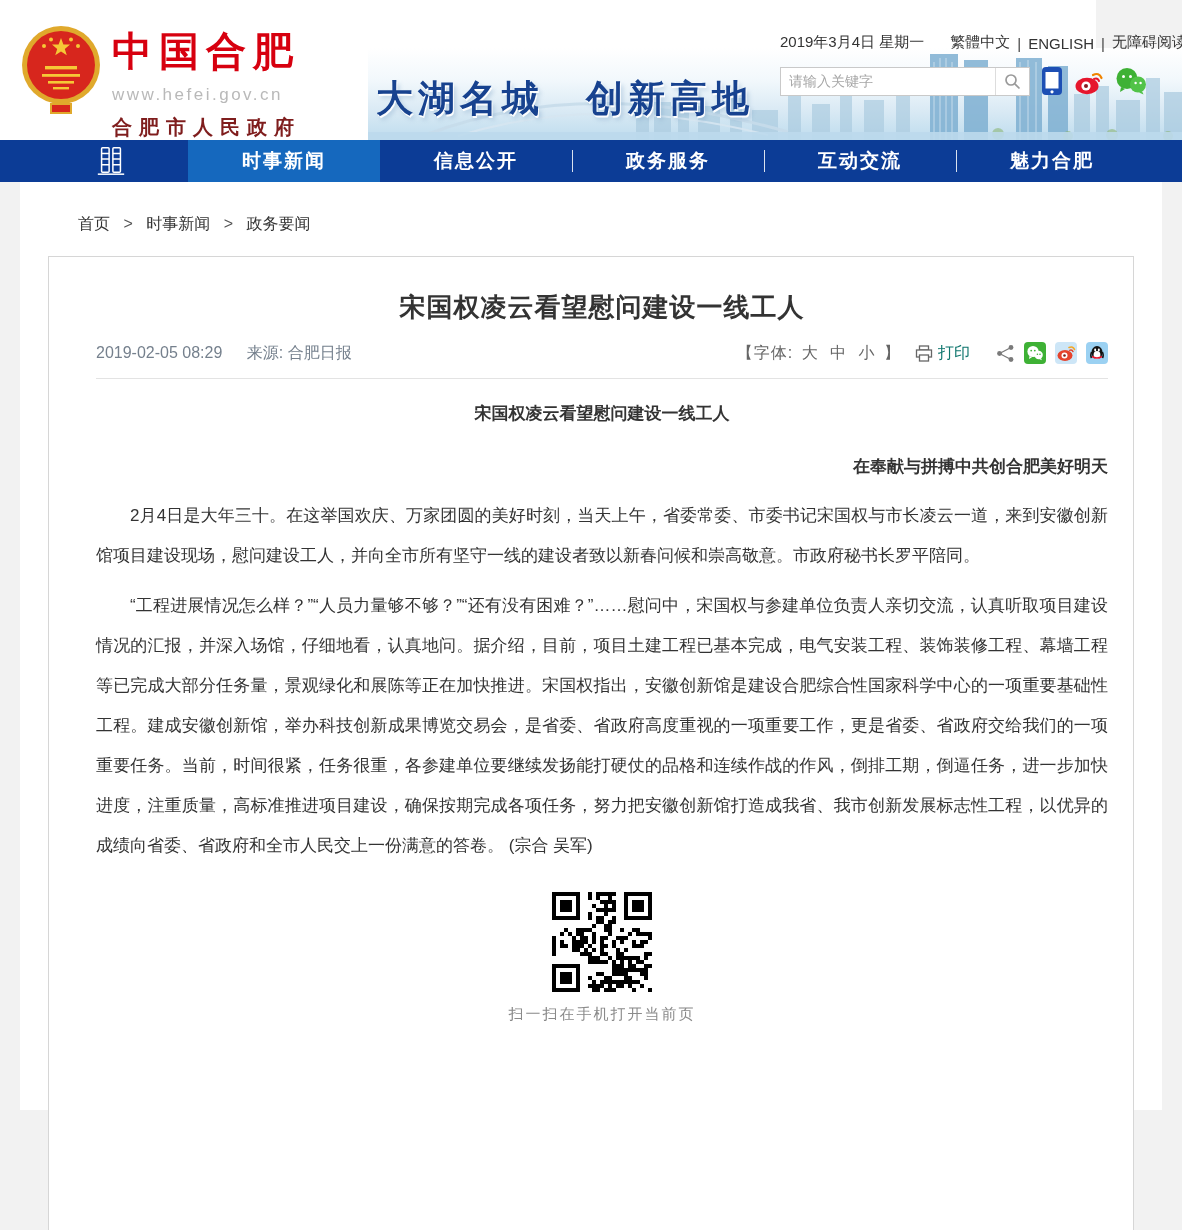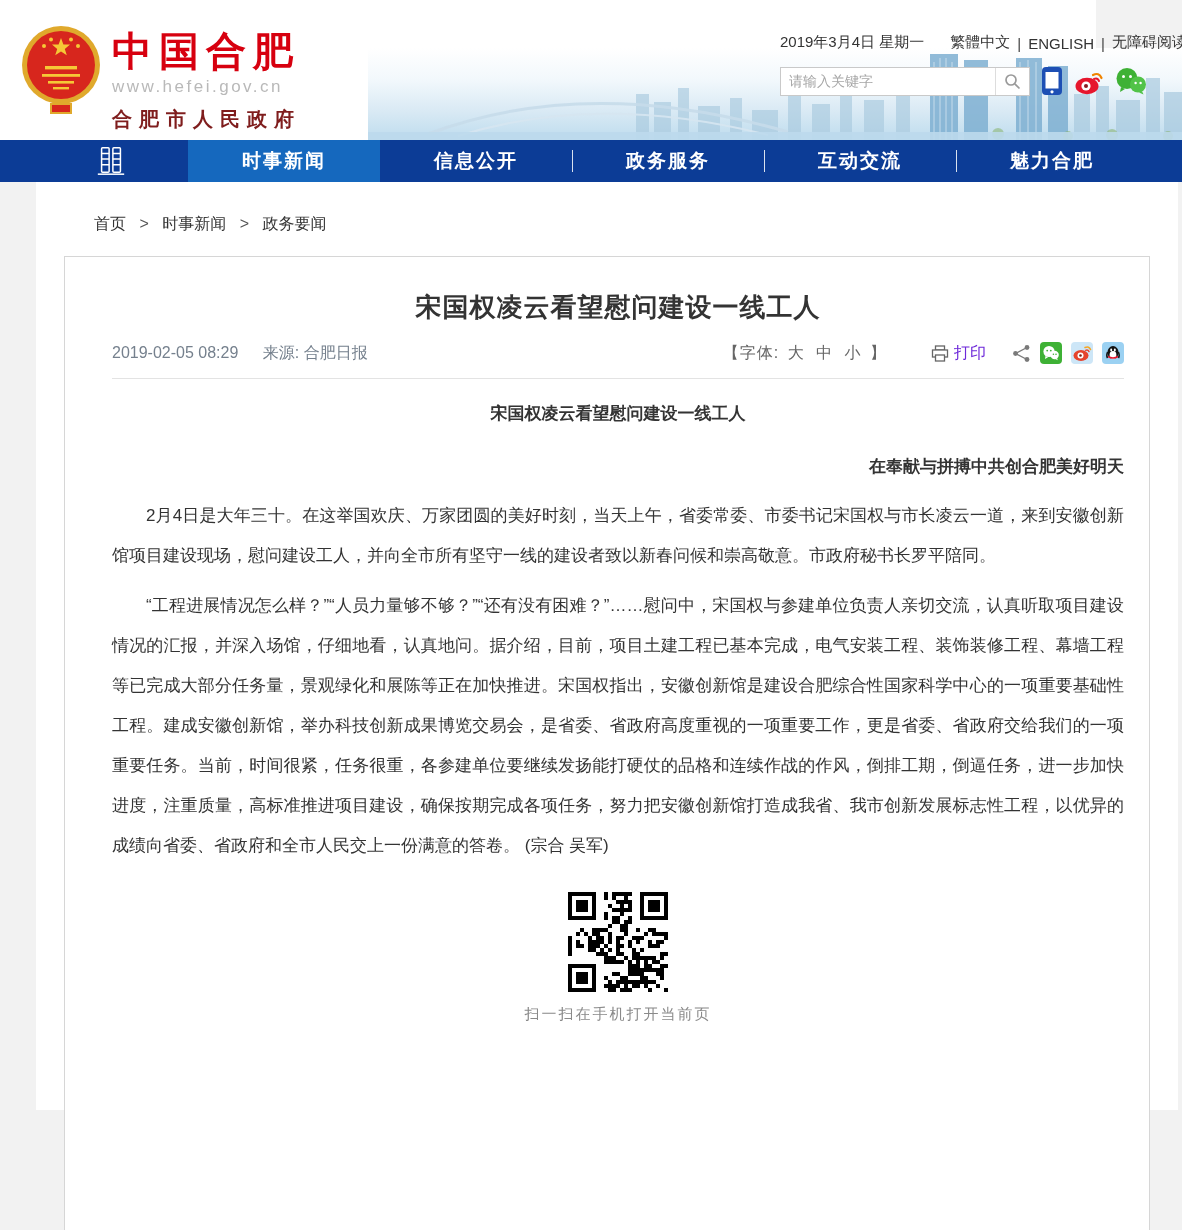--- a/index.html
+++ b/index.html
@@ -9,21 +9,21 @@
     background:#f2f2f2;
     font-family:"Liberation Sans","DejaVu Sans",sans-serif;
     color:#333;
   }
   
   .site-header { position:absolute; top:0; left:0; width:1096px; height:140px; background:#fff; z-index:3; }
   .logo { position:absolute; left:20px; top:24px; display:flex; align-items:flex-start; }
   .logo-emblem { width:82px; height:92px; }
   .logo-text { margin-left:10px; padding-top:6px; }
   .site-name { font-size:40px; font-weight:bold; color:#d7000f; letter-spacing:7px; line-height:1.05; }
-  .site-url  { font-size:17px; color:#b9b9b9; letter-spacing:2.5px; margin-top:5px; }
+  .site-url  { font-size:17px; color:#b9b9b9; letter-spacing:2.5px; margin-top:13px; }
   .site-org  { font-size:20px; color:#7f1d1d; font-weight:bold; letter-spacing:7px; margin-top:9px; }
 
   .banner { position:absolute; left:368px; top:48px; width:814px; height:92px; overflow:hidden;
     background:linear-gradient(to bottom,#ffffff 0%,#f2f8fc 35%,#d8e9f4 70%,#bedcee 100%); }
   .banner svg.skyline { position:absolute; left:0; bottom:0; }
   .slogan { position:absolute; left:8px; top:26px; font-family:"DejaVu Serif","Liberation Serif",serif;
     font-size:37px; font-weight:bold; color:#17428f; letter-spacing:5px; white-space:nowrap;
     text-shadow:1px 2px 0 rgba(255,255,255,.95), 3px 4px 4px rgba(110,150,190,.35); }
 
   .topbar { position:absolute; left:780px; top:33px; width:395px; display:flex; align-items:flex-end;
@@ -43,35 +43,35 @@
 
   
   .main-nav { position:absolute; top:140px; left:0; width:1182px; height:42px; background:#0c3c96; display:flex; z-index:3; }
   .nav-home { width:188px; padding-left:34px; display:flex; align-items:center; justify-content:center; cursor:pointer; }
   .nav-item { width:192px; line-height:42px; text-align:center; color:#fff; font-size:19px; font-weight:bold;
     letter-spacing:2px; cursor:pointer; position:relative; }
   .nav-item.active { background:#1568be; }
   .nav-item .vsep { position:absolute; left:0; top:10px; width:1px; height:22px; background:rgba(255,255,255,.85); }
 
   
-  .wrapper { position:absolute; top:182px; left:36px; width:1142px; height:928px; background:#fff; }
+  .wrapper { position:absolute; top:182px; left:20px; width:1142px; height:928px; background:#fff; }
   .breadcrumb { padding:32px 0 0 58px; font-size:16px; color:#333; }
   .breadcrumb .crumb { cursor:pointer; }
   .breadcrumb .bsep { margin:0 9px; color:#555; }
 
   .article-box { position:absolute; left:28px; top:74px; width:1086px; height:1200px;
     border:1px solid #d6d6d6; background:#fff; padding:0 25px 0 47px; }
   .article-title { margin:33px 0 0; text-align:center; font-size:26px; font-weight:bold; color:#333; letter-spacing:1px; }
   .meta-row { display:flex; justify-content:space-between; align-items:center; margin-top:17px; font-size:16px; }
   .meta-left { color:#75808d; }
   .meta-left .src { margin-left:20px; }
   .meta-right { display:flex; align-items:center; color:#666; }
   .font-size-ctl { letter-spacing:1px; }
   .font-size-ctl .fopt { margin:0 3px; cursor:pointer; }
-  .print-btn { display:flex; align-items:center; margin-left:44px; color:#6d28d9; cursor:pointer; }
+  .print-btn { display:flex; align-items:center; margin-left:14px; color:#0f766e; cursor:pointer; }
   .print-btn svg { margin-right:5px; }
   .share-icon { margin-left:26px; cursor:pointer; display:flex; }
   .app-icon { width:22px; height:22px; border-radius:4px; margin-left:9px; cursor:pointer; position:relative; flex:none; }
   .divider { border-top:1px solid #e3e3e3; margin-top:14px; }
 
   .subline { text-align:center; font-size:17px; font-weight:bold; color:#333; }
   .subline.s1 { margin-top:23px; }
   .subline.s2 { margin-top:30px;text-align:right; }
 
   .body-text p { font-size:17px; line-height:40px; color:#333; text-align:justify; text-indent:2em; margin:10px 0 0; }
@@ -141,20 +141,21 @@
       <path d="M60 86 Q 220 26 420 84" stroke="#c7dcea" stroke-width="3" fill="none" opacity="0.9"></path>
       <path d="M90 88 Q 230 44 400 87" stroke="#d6e6f1" stroke-width="2" fill="none" opacity="0.9"></path>
       <g fill="#8cb576" opacity="0.6">
         <circle cx="630" cy="86" r="6"></circle>
           <circle cx="700" cy="88" r="5"></circle>
           <circle cx="744" cy="87" r="6"></circle>
           <circle cx="800" cy="88" r="5"></circle>
       </g>
       <rect x="0" y="84" width="814" height="8" fill="#bcd9ec" opacity="0.9"></rect>
     </svg>
+    <div class="slogan">大湖名城　创新高地</div>
   </div>
 
   <div class="topbar">
     <span class="hdr-date">2019年3月4日 星期一</span>
     <span class="lang-link">繁體中文</span>
     <span class="pipe">|</span>
     <span class="lang-link">ENGLISH</span>
     <span class="pipe">|</span>
     <span class="lang-link">无障碍阅读</span>
   </div>

